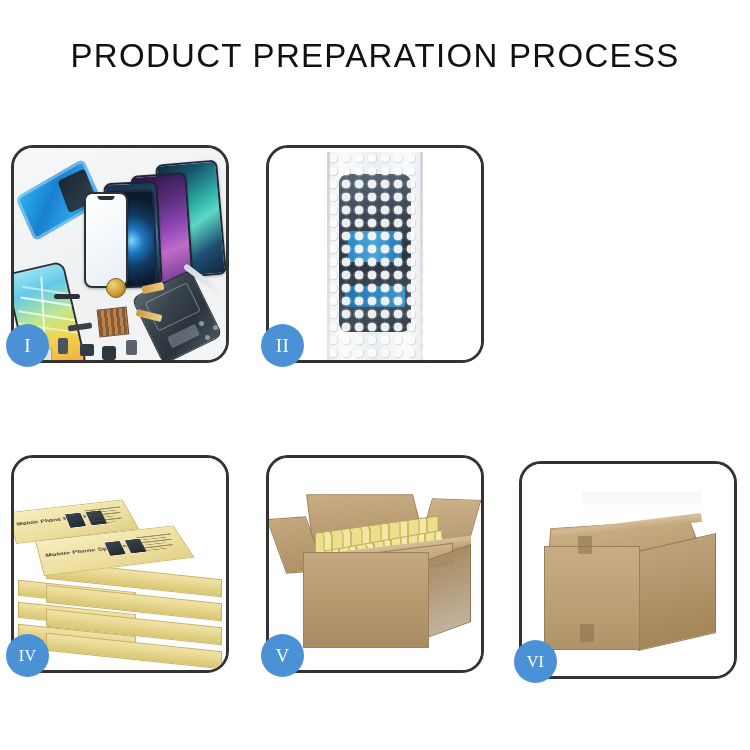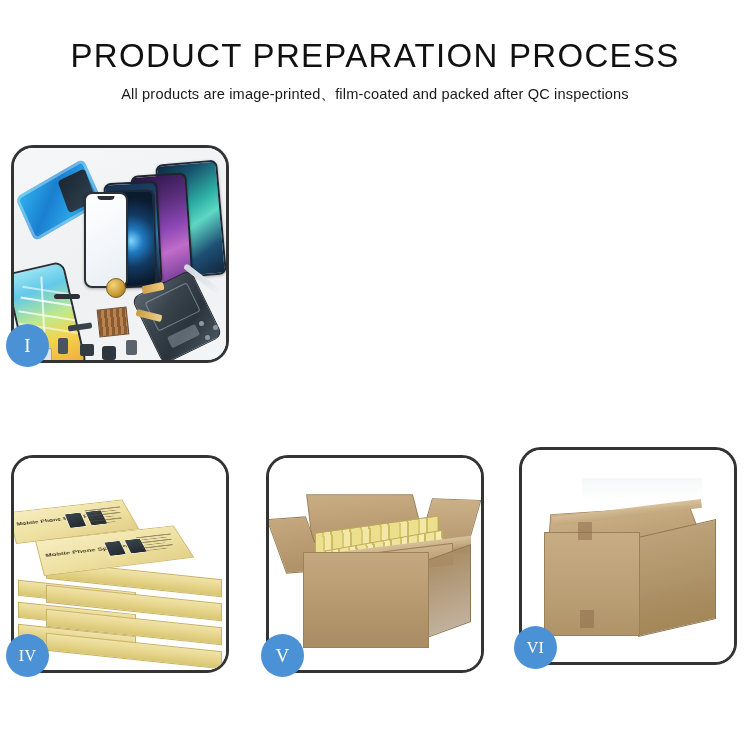--- a/index.html
+++ b/index.html
@@ -75,21 +75,21 @@
     border-radius: 19px;
     overflow: hidden;
     background: #ffffff;
   }
 
   .p1 { left: 0px;   top: 0px;   }
   .p2 { left: 255px; top: 0px;   }
   .p3 { left: 508px; top: 0px;   }
   .p4 { left: 0px;   top: 310px; }
   .p5 { left: 255px; top: 310px; }
-  .p6 { left: 508px; top: 302px; padding-left: 40px; }
+  .p6 { left: 508px; top: 316px; padding-left: 40px; }
 
   
   .badge {
     position: absolute;
     left: -8px;
     bottom: -7px;
     width: 43px;
     height: 43px;
     border-radius: 50%;
     background: #4a91d6;
@@ -594,21 +594,20 @@
     background: linear-gradient(180deg,rgba(245,246,247,.9),rgba(255,255,255,0));
   }
 </style>
 </head>
 <body>
 
 <div id="page">
 
   <div class="header">
     <div class="title">PRODUCT PREPARATION PROCESS</div>
-    <div class="subtitle">All products are image-printed、film-coated and packed after QC inspections</div>
   </div>
 
   <div class="grid">
 
     <div class="panel p1">
       <div class="stage">
         <div class="adhesive"></div>
         <div class="scr scr-a"></div>
         <div class="scr scr-b"></div>
         <div class="scr scr-c"></div>
@@ -628,20 +627,31 @@
         <div class="dot flex8"></div>
         <div class="dot flex9"></div>
         <div class="tweezer"></div>
         <div class="dot screw1"></div>
         <div class="dot screw2"></div>
         <div class="dot screw3"></div>
       </div>
       <div class="badge narrow">I</div>
     </div>
 
+    <div class="panel p2">
+      <div class="stage">
+        <div class="bubblebag"></div>
+        <div class="innerpart"></div>
+        <div class="bubbles2"></div>
+        <div class="bubbles"></div>
+        <div class="bagedge-l"></div>
+        <div class="bagedge-r"></div>
+      </div>
+      <div class="badge narrow">II</div>
+    </div>
 
 
     <div class="panel p4">
       <div class="stage">
         <div class="stackwrap">
 
           <div class="ybox" style="left:4px;  top:128px; width:118px; height:16px; transform:skewY(6deg);"></div>
           <div class="ybox" style="left:4px;  top:150px; width:118px; height:16px; transform:skewY(6deg);"></div>
           <div class="ybox" style="left:4px;  top:172px; width:118px; height:16px; transform:skewY(6deg);"></div>
 

